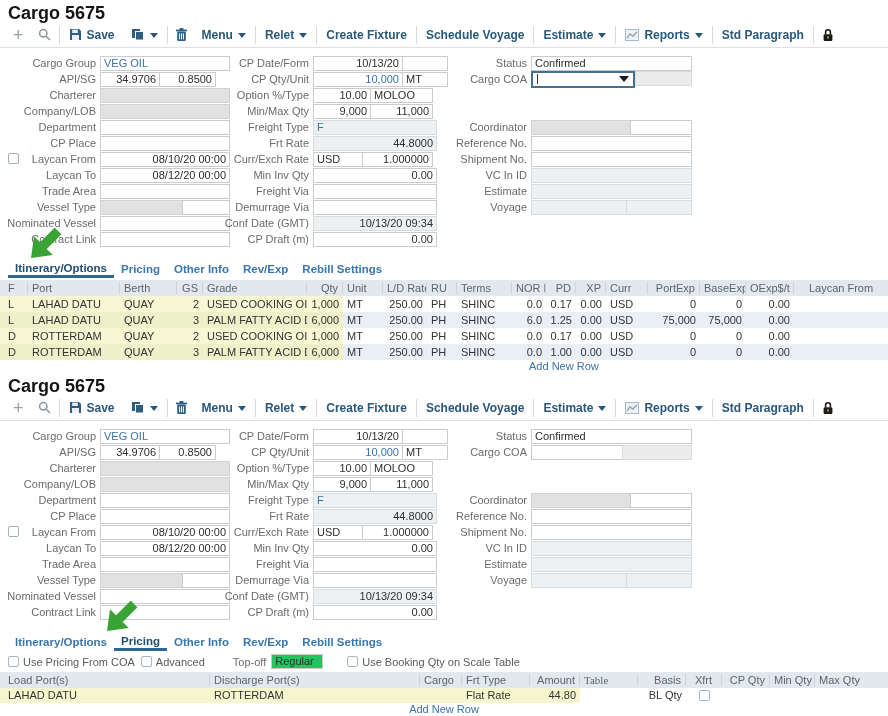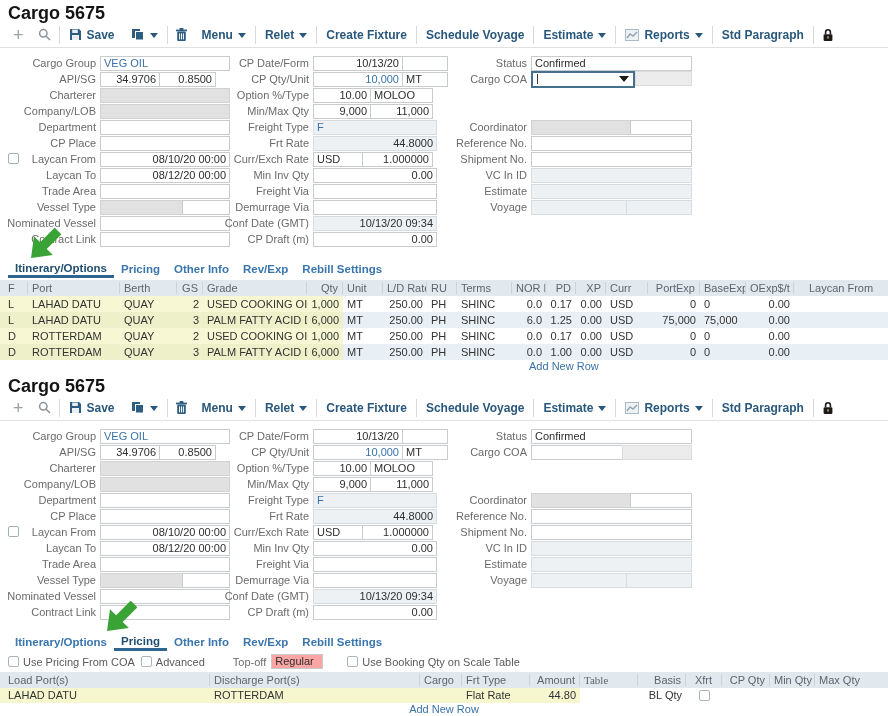--- a/index.html
+++ b/index.html
@@ -78,34 +78,34 @@
   .itable .hcell:nth-child(6), .itable .dcell:nth-child(6){width:36px;text-align:right;}
   .itable .hcell:nth-child(7), .itable .dcell:nth-child(7){width:40px;}
   .itable .hcell:nth-child(8), .itable .dcell:nth-child(8){width:44px;text-align:right;}
   .itable .hcell:nth-child(9), .itable .dcell:nth-child(9){width:30px;}
   .itable .hcell:nth-child(10),.itable .dcell:nth-child(10){width:55px;}
   .itable .hcell:nth-child(11),.itable .dcell:nth-child(11){width:34px;text-align:right;}
   .itable .hcell:nth-child(12),.itable .dcell:nth-child(12){width:30px;text-align:right;}
   .itable .hcell:nth-child(13),.itable .dcell:nth-child(13){width:30px;text-align:right;}
   .itable .hcell:nth-child(14),.itable .dcell:nth-child(14){width:42px;}
   .itable .hcell:nth-child(15),.itable .dcell:nth-child(15){width:52px;text-align:right;}
-  .itable .hcell:nth-child(16),.itable .dcell:nth-child(16){width:46px;text-align:left;}
+  .itable .hcell:nth-child(16),.itable .dcell:nth-child(16){width:46px;text-align:right;}
   .itable .hcell:nth-child(17),.itable .dcell:nth-child(17){width:48px;text-align:right;}
   .itable .hcell:nth-child(18),.itable .dcell:nth-child(18){flex:1;text-align:center;}
   .itable .dcell:nth-child(-n+6){background:#f7f8d3;}
   .itable .drow:nth-child(even) .dcell:nth-child(-n+6){background:#edf0c9;}
   .itable .drow:nth-child(even) .dcell:nth-child(n+7){background:#e9f0f5;}
 
   
   .pcontrols { display:flex; align-items:center; height:17px; font-size:11px; color:#5a5a5a; margin-top:2px; }
   .pchk { display:flex; align-items:center; cursor:pointer; white-space:nowrap; }
   .cb { width:11px; height:11px; border:1px solid #a9b6bf; border-radius:2px; background:#fff; display:inline-block; margin-right:4px; flex:none; }
   .pchk1 { margin-left:8px; } .pchk2 { margin-left:6px; } .pchk3 { margin-left:24px; }
   .topoff-label { margin-left:28px; color:#6b6b6b; }
-  .topoff-field { margin-left:5px; width:52px; height:15px; border:1px solid #c9ccce; font-size:11px; color:#2e2e2e; line-height:13px; padding:0 3px; background:#fca5a5; }
+  .topoff-field { margin-left:5px; width:52px; height:15px; border:1px solid #c9ccce; font-size:11px; color:#2e2e2e; line-height:13px; padding:0 3px; background:#22c55e; }
   .ptable .hcell:nth-child(1), .ptable .dcell:nth-child(1){width:210px;padding-left:8px;}
   .ptable .hcell:nth-child(2), .ptable .dcell:nth-child(2){width:210px;}
   .ptable .hcell:nth-child(3), .ptable .dcell:nth-child(3){width:42px;}
   .ptable .hcell:nth-child(4), .ptable .dcell:nth-child(4){width:68px;}
   .ptable .hcell:nth-child(5), .ptable .dcell:nth-child(5){width:50px;text-align:right;}
   .ptable .hcell:nth-child(6), .ptable .dcell:nth-child(6){width:58px;font-family:Liberation Serif, serif;}
   .ptable .hcell:nth-child(7), .ptable .dcell:nth-child(7){width:48px;text-align:right;}
   .ptable .hcell:nth-child(8), .ptable .dcell:nth-child(8){width:36px;text-align:center;}
   .ptable .hcell:nth-child(9), .ptable .dcell:nth-child(9){width:48px;text-align:right;}
   .ptable .hcell:nth-child(10),.ptable .dcell:nth-child(10){width:45px;text-align:right;}

